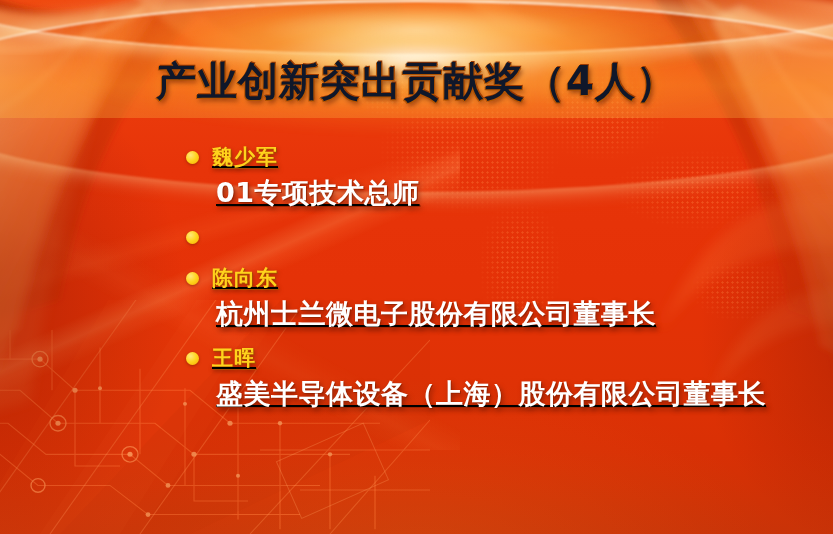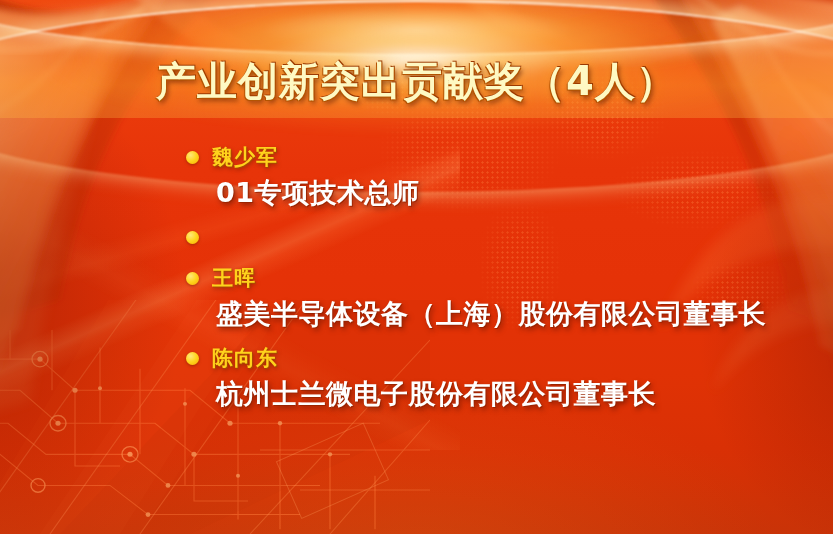--- a/index.html
+++ b/index.html
@@ -184,35 +184,36 @@
 
   .title {
     position: absolute;
     top: 54px;
     left: 0;
     right: 0;
     text-align: center;
     font-size: 40px;
     font-weight: bold;
     letter-spacing: 1px;
-    color: #fef9c3;
+    color: #0f172a;
     text-shadow:
       1px 1px 0 #b45402,
       -1px 1px 0 #b45402,
       1px -1px 0 #9c3a01,
       2px 3px 5px rgba(90,20,0,0.65),
       0 0 14px rgba(255,190,40,0.45);
     white-space: nowrap;
   }
 
   .award-list {
     position: absolute;
     top: 142px;
     left: 186px;
     right: 40px;
+    text-decoration: underline;
   }
 
   .award-entry {
     margin-bottom: 11px;
   }
 
   .entry-head {
     display: flex;
     align-items: center;
     height: 30px;
@@ -413,28 +414,28 @@
 
       <div class="award-entry">
         <div class="entry-head">
           <span class="bullet-icon"></span>
         </div>
       </div>
 
       <div class="award-entry">
         <div class="entry-head">
           <span class="bullet-icon"></span>
+          <span class="person-name">陈向东</span>
+        </div>
+        <div class="person-role">杭州士兰微电子股份有限公司董事长</div>
+      </div>
+
+      <div class="award-entry">
+        <div class="entry-head">
+          <span class="bullet-icon"></span>
           <span class="person-name">王晖</span>
         </div>
         <div class="person-role">盛美半导体设备（上海）股份有限公司董事长</div>
       </div>
 
-      <div class="award-entry">
-        <div class="entry-head">
-          <span class="bullet-icon"></span>
-          <span class="person-name">陈向东</span>
-        </div>
-        <div class="person-role">杭州士兰微电子股份有限公司董事长</div>
-      </div>
-
     </div>
   </div>
 </div>
 
 </body></html>

